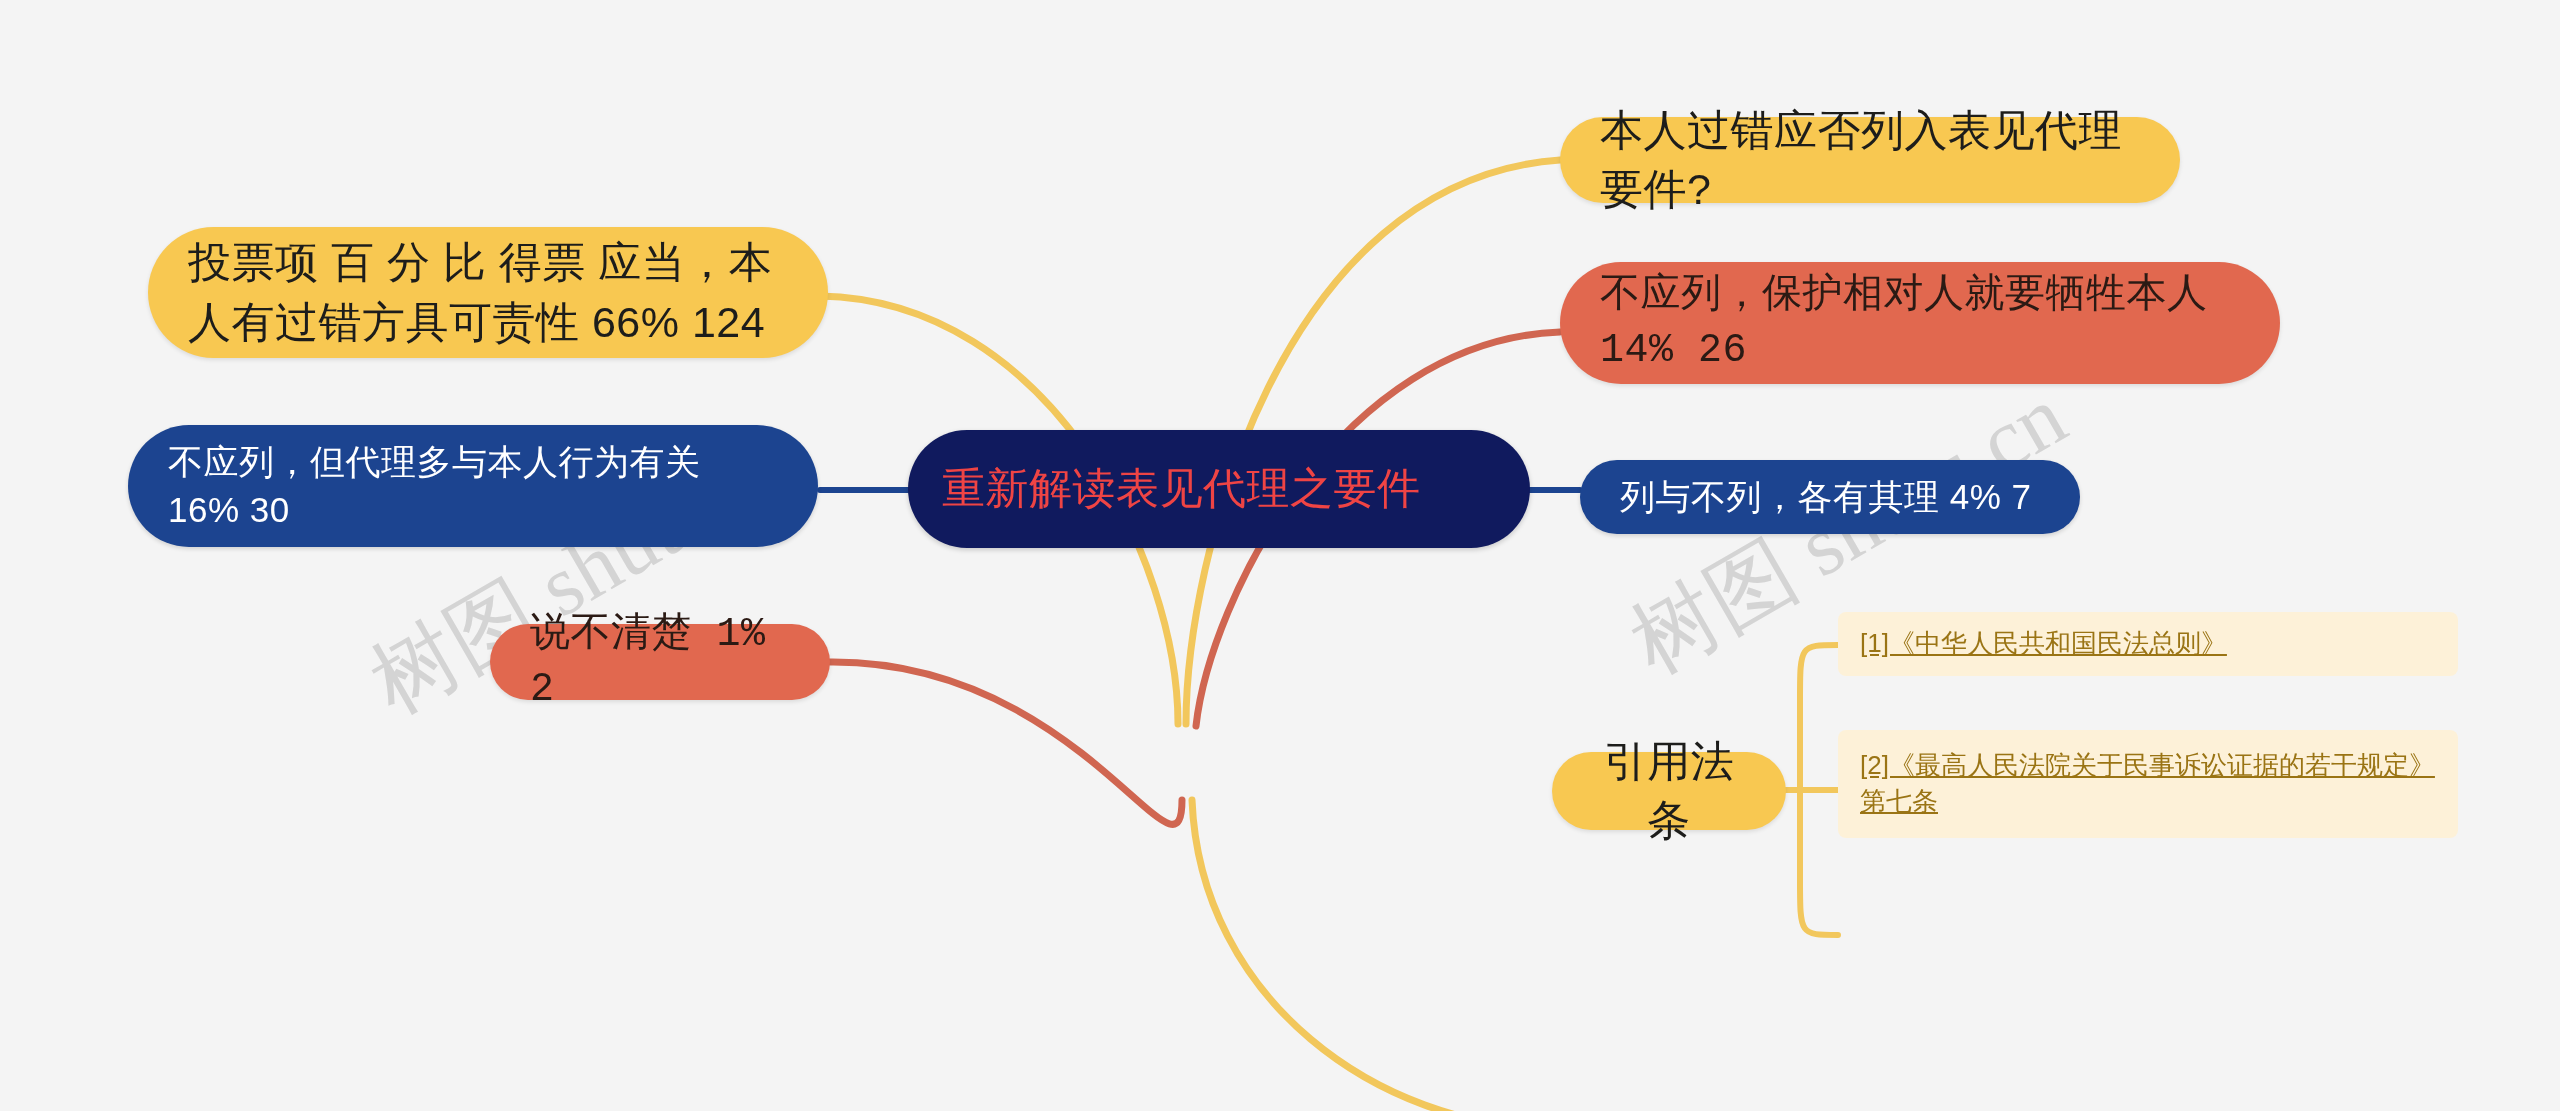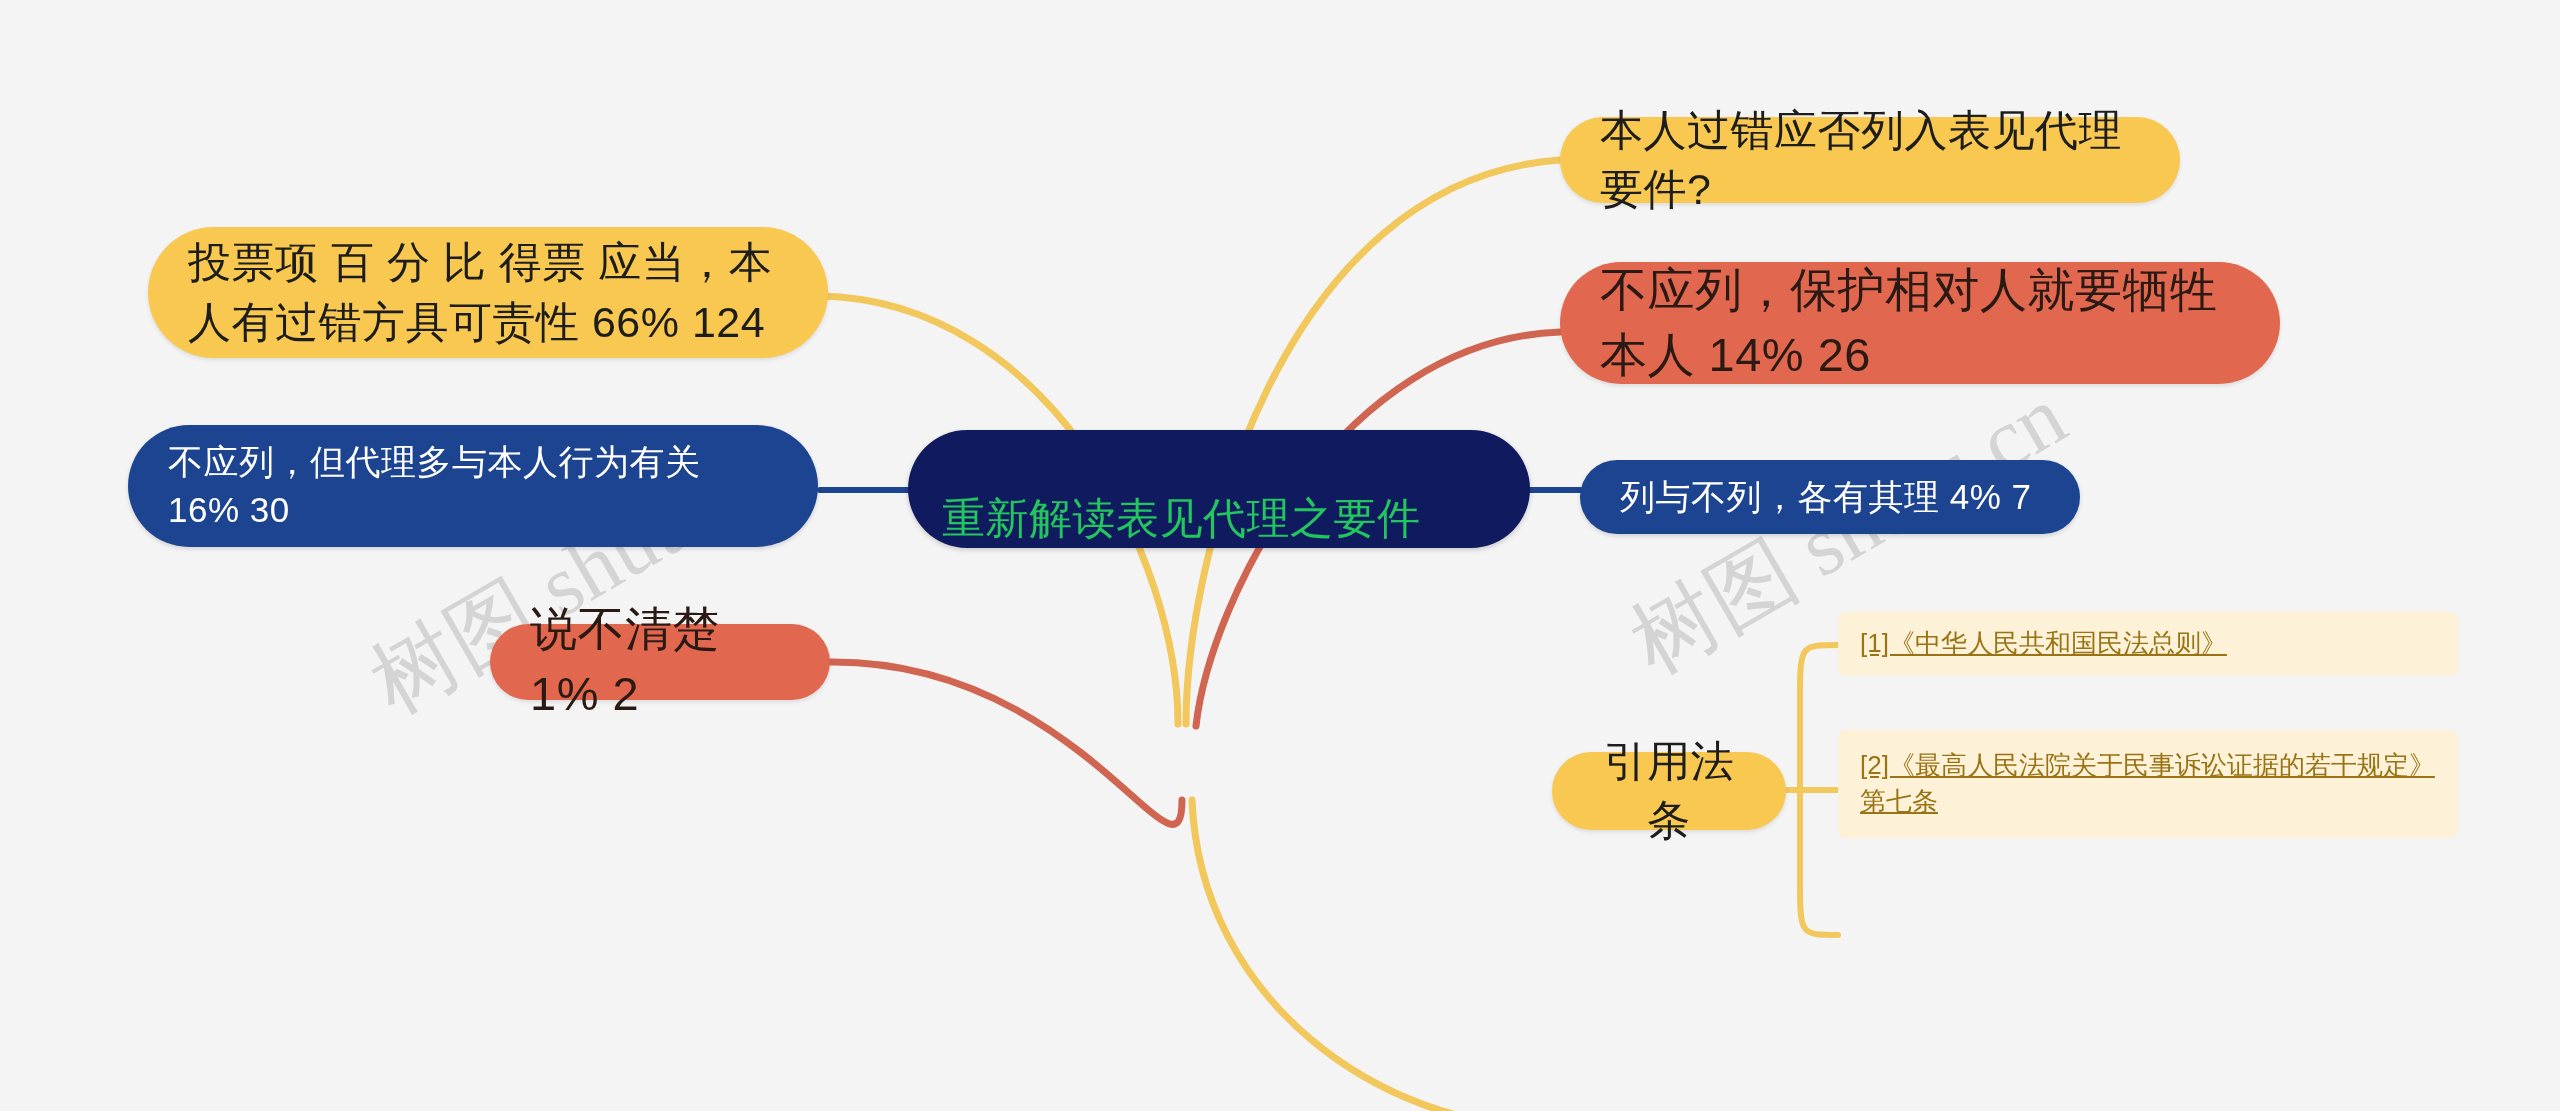--- a/index.html
+++ b/index.html
@@ -42,47 +42,47 @@
     z-index:3;
     line-height:1.38;
     letter-spacing:.5px;
   }
   .node .txt{display:block;width:100%;}
 
   .pill{border-radius:999px;}
 
   .root{
     background:#101a5e;
-    color:#22c55e;
+    color:#ef4444;
     font-size:43px;
     padding:0 34px;
     justify-content:center;
     box-shadow:0 2px 5px rgba(0,0,0,.18);
-    align-items:flex-end;
   }
   .yellow{
     background:#f8c851;
     color:#1d1d1b;
     font-size:43px;
     padding:14px 40px;
     box-shadow:0 2px 4px rgba(0,0,0,.10);
   }
   .blue{
     background:#1c4490;
     color:#ffffff;
     font-size:35px;
     padding:14px 40px;
     box-shadow:0 2px 4px rgba(0,0,0,.14);
   }
   .red{
     background:#e1684f;
     color:#2b1a14;
-    font-size:47px;
+    font-size:40px;
     padding:14px 40px;
     box-shadow:0 2px 4px rgba(0,0,0,.10);
+    font-family:Liberation Mono, monospace;
   }
   .ref{
     background:#fdf1d8;
     color:#9a7414;
     font-size:26px;
     border-radius:8px;
     padding:14px 22px;
     letter-spacing:0;
     box-shadow:none;
     text-decoration:underline;

